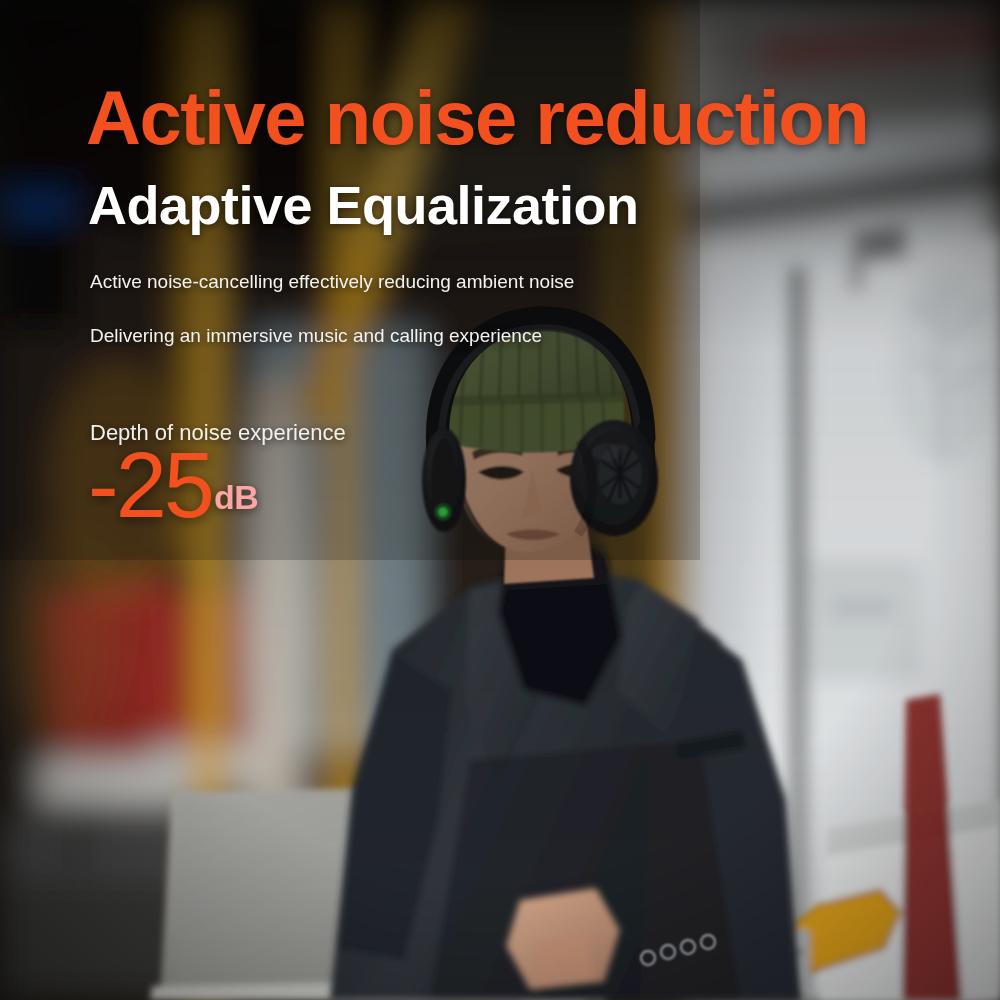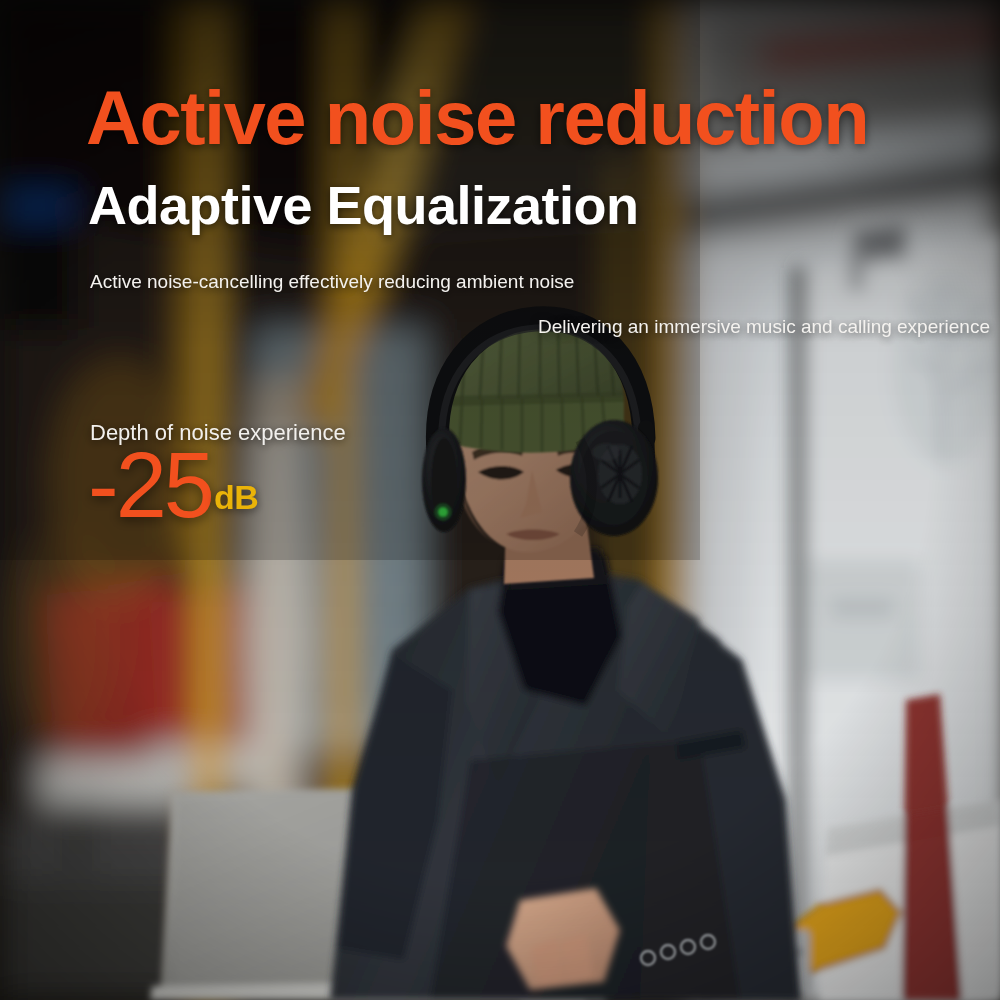--- a/index.html
+++ b/index.html
@@ -33,39 +33,39 @@
     white-space:nowrap;
   }
   .blurb{
     position:absolute;left:78px;width:900px;
     font-size:19px;line-height:1;font-weight:400;
     color:#f4f2ef;
     text-shadow:0 2px 8px rgba(0,0,0,.65);
     white-space:nowrap;
   }
   .blurb.l1{top:272px;}
-  .blurb.l2{top:317px;text-align:right;}
+  .blurb.l2{top:326px;}
 
   .stat-label{
     position:absolute;left:78px;top:420px;
     font-size:22px;font-weight:400;color:#f2f0ed;
     text-shadow:0 2px 8px rgba(0,0,0,.7);
     white-space:nowrap;
   }
   .stat-row{
     position:absolute;left:76px;top:446px;
     display:flex;align-items:flex-end;
   }
   .stat-value{
     font-size:92px;line-height:.86;font-weight:400;
     color:#F2501E;letter-spacing:-3px;
     text-shadow:0 3px 12px rgba(0,0,0,.5);
   }
   .stat-unit{
-    font-size:34px;font-weight:700;color:#eab308;
+    font-size:34px;font-weight:700;color:#fca5a5;
     letter-spacing:-.5px;padding-bottom:8px;margin-left:2px;
     text-shadow:0 2px 8px rgba(0,0,0,.6);
   }
 </style>
 </head>
 <body>
 
 <div id="poster">
 
   <svg class="scene" viewBox="0 0 1000 1000" preserveAspectRatio="none">

